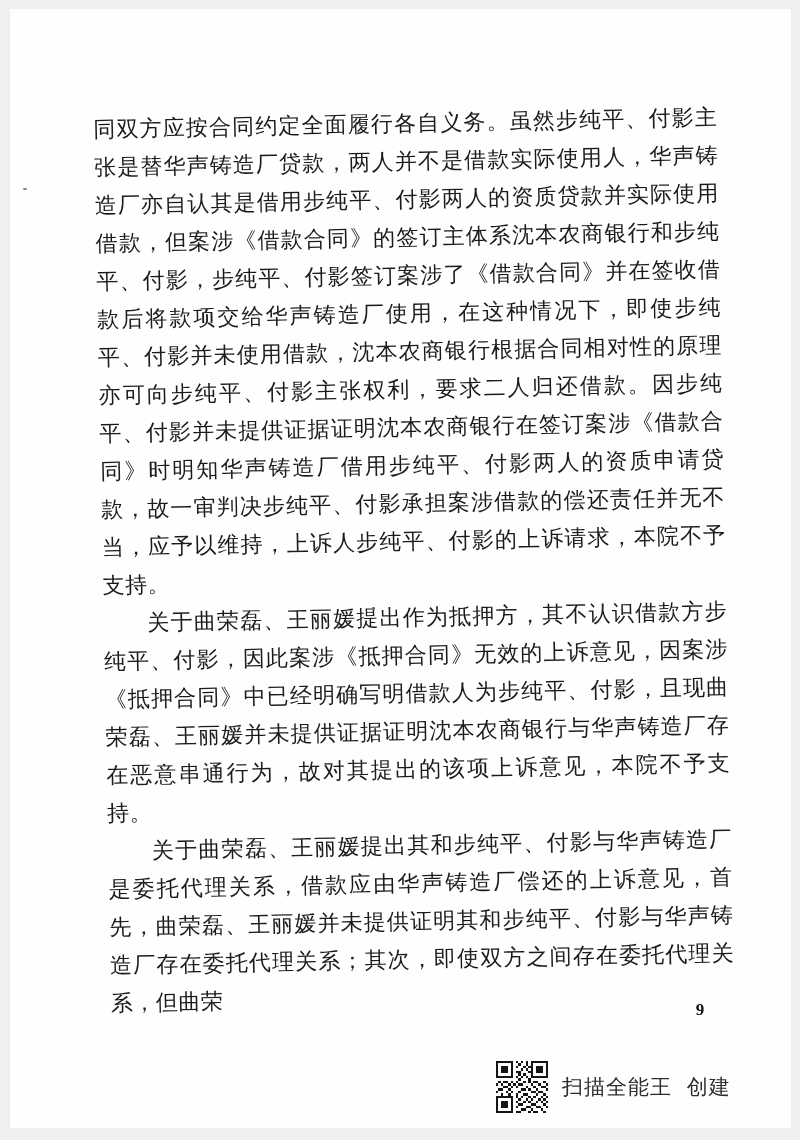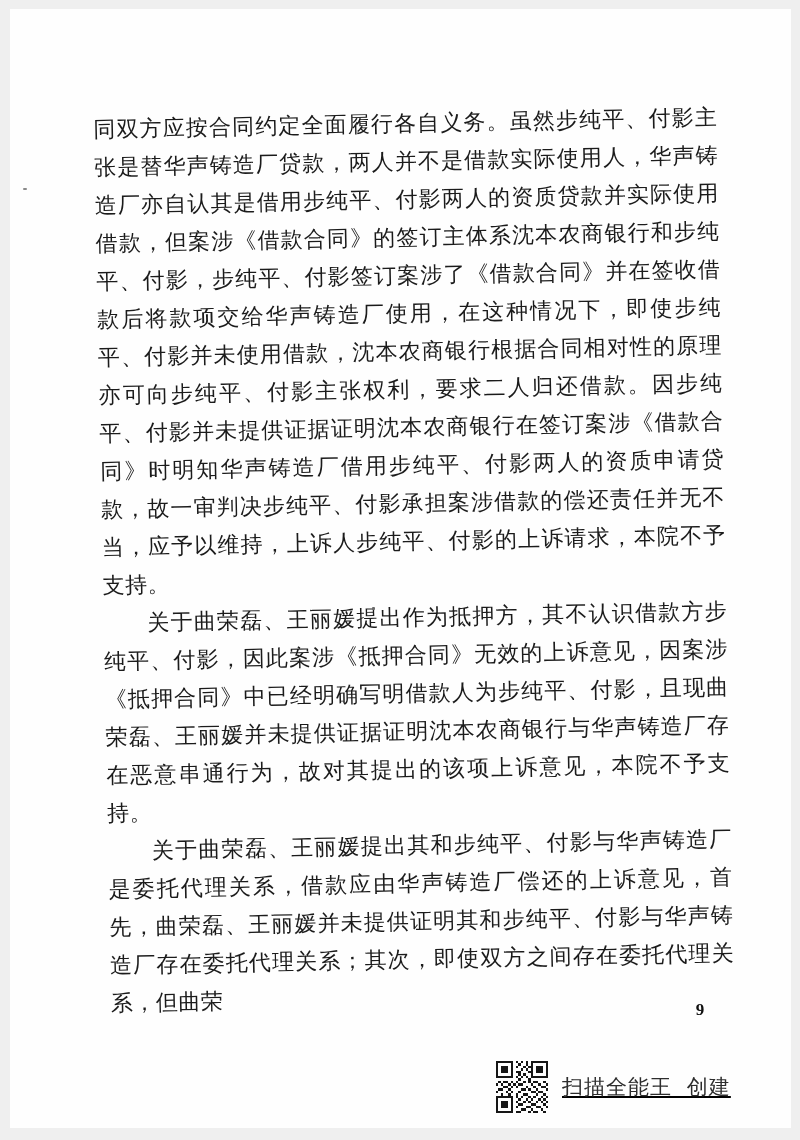--- a/index.html
+++ b/index.html
@@ -43,21 +43,20 @@
     font-weight: bold;
     color: #111;
     font-family: "Liberation Serif", "DejaVu Serif", serif;
   }
   .scan-footer {
     position: absolute;
     left: 486px; top: 1052px;         
     display: flex;
     align-items: center;
     gap: 14px;
-    text-decoration: underline;
   }
   .qr { width: 52px; height: 52px; display: block; }
   .scan-footer-label {
     font-family: "Liberation Sans", "DejaVu Sans", sans-serif;
     font-size: 21px;
     color: #2d2d2d;
     letter-spacing: 1px;
     word-spacing: 8px;
     white-space: nowrap;
   }

